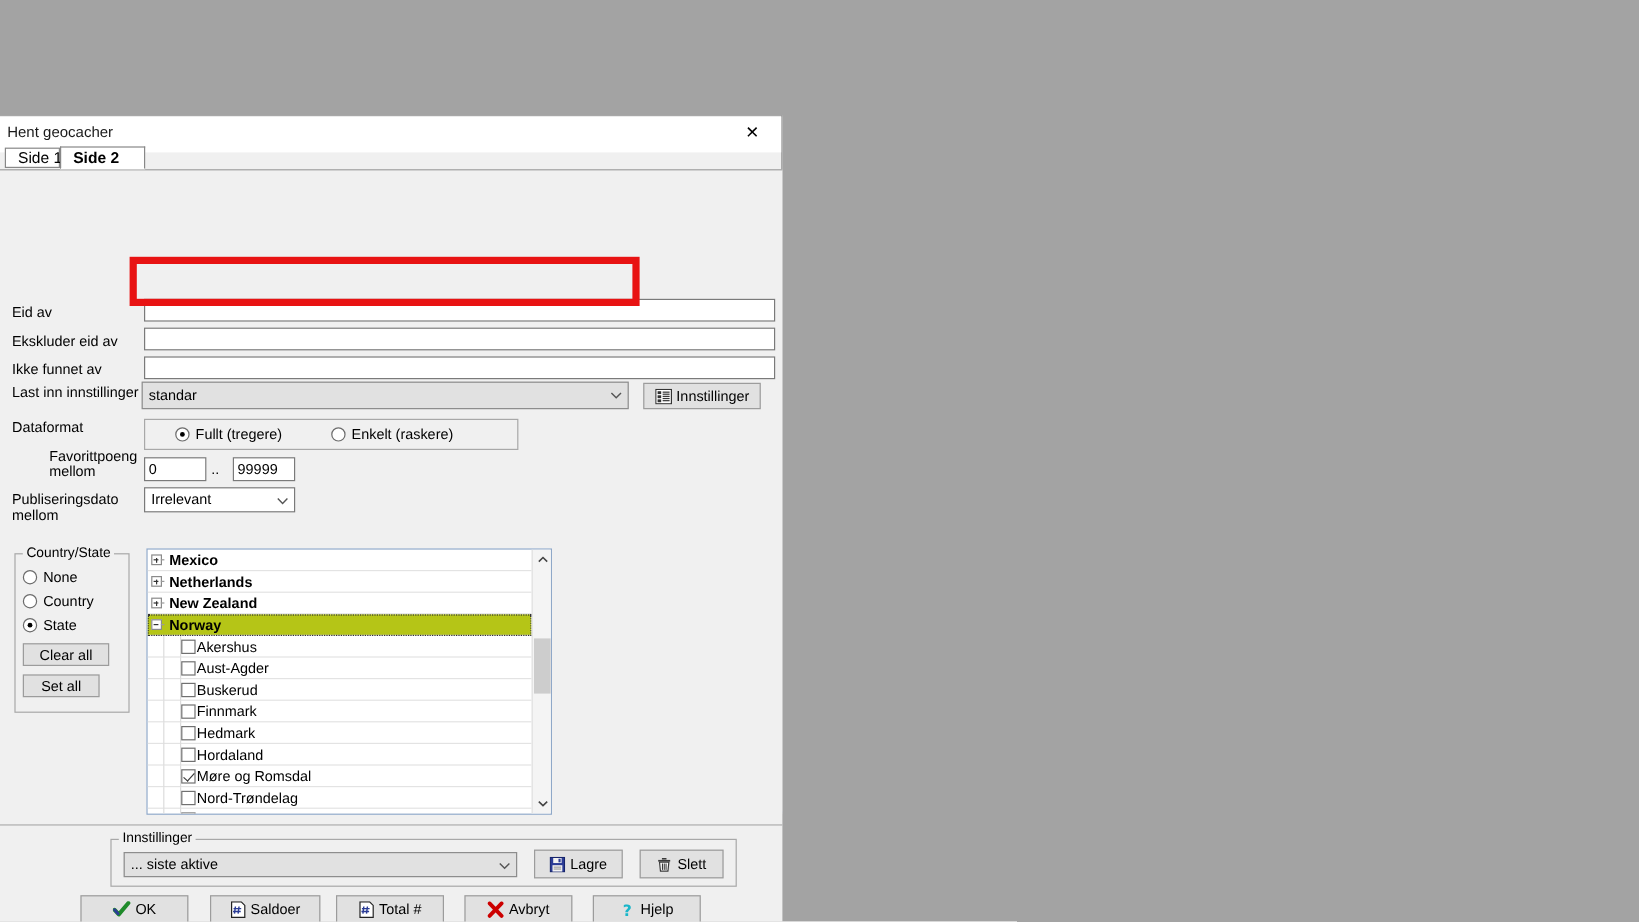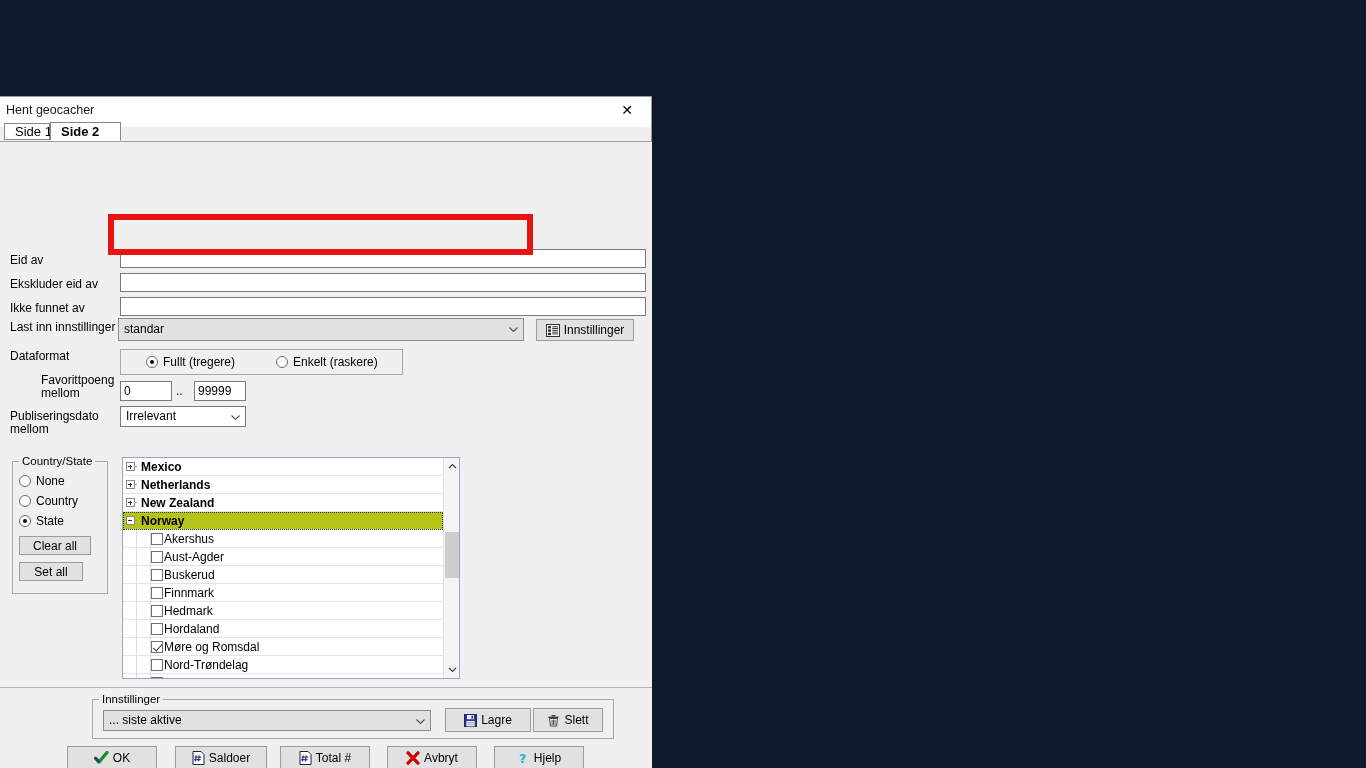--- a/index.html
+++ b/index.html
@@ -8,21 +8,21 @@
     width: 1366px;
     height: 768px;
     background: #ffffff;
     font-family: "Liberation Sans", sans-serif;
     overflow: hidden;
   }
   #root {
     position: relative;
     width: 1366px;
     height: 768px;
-    background: #0f172a;
+    background: #a3a3a3;
     text-decoration: underline;
   }
 
   
   .dialog {
     position: absolute;
     left: 0px;
     top: 96px;
     width: 652px;
     height: 582px;
@@ -460,21 +460,21 @@
             <rect x="6.2" y="4" width="5.8" height="1" fill="#333"></rect>
             <rect x="6.2" y="5.8" width="5.8" height="1" fill="#333"></rect>
             <rect x="6.2" y="7.6" width="5.8" height="1" fill="#333"></rect>
             <rect x="6.2" y="9.4" width="5.8" height="1" fill="#333"></rect>
           </svg>
         </span>
         <span>Innstillinger</span>
       </div>
 
       <div class="lbl" style="left:10px;top:208px;">Dataformat</div>
-      <div class="groupbox" style="left:120px;top:207px;width:283px;height:26px;">
+      <div class="groupbox" style="left:120px;top:207px;width:312px;height:26px;">
         <div class="radio-row" style="left:25px;top:5px;">
           <span class="radio on"></span>
           <span>Fullt (tregere)</span>
         </div>
         <div class="radio-row" style="left:155px;top:5px;">
           <span class="radio"></span>
           <span>Enkelt (raskere)</span>
         </div>
       </div>
 
@@ -620,21 +620,21 @@
       <div class="groupbox" style="left:92px;top:11px;width:522px;height:40px;">
         <div class="gb-title">Innstillinger</div>
         <div class="combo" style="left:10px;top:10px;width:328px;height:21px;">
           <span class="cval" style="top:2px;">... siste aktive</span>
           <span class="carrow" style="top:5px;">
             <svg width="11" height="11" viewBox="0 0 11 11">
                 <path d="M1.5 3.5 L5.5 7.5 L9.5 3.5" fill="none" stroke="#555" stroke-width="1.2"></path>
               </svg>
           </span>
         </div>
-        <div class="btn" style="left:352px;top:8px;width:86px;height:24px;">
+        <div class="btn" style="left:352px;top:8px;width:74px;height:24px;">
           <span>
             <svg width="13" height="13" viewBox="0 0 13 13">
               <rect x="0.5" y="0.5" width="12" height="12" fill="#2b3c96" stroke="#16246b"></rect>
               <rect x="3" y="1" width="7" height="4.2" fill="#f2f2f2"></rect>
               <rect x="7.4" y="1.6" width="1.8" height="3" fill="#2b3c96"></rect>
               <rect x="2.4" y="7" width="8.2" height="5.3" fill="#f2f2f2"></rect>
               <rect x="3.4" y="8.2" width="6.2" height="0.8" fill="#8d8d8d"></rect>
               <rect x="3.4" y="9.8" width="6.2" height="0.8" fill="#8d8d8d"></rect>
             </svg>
           </span>

